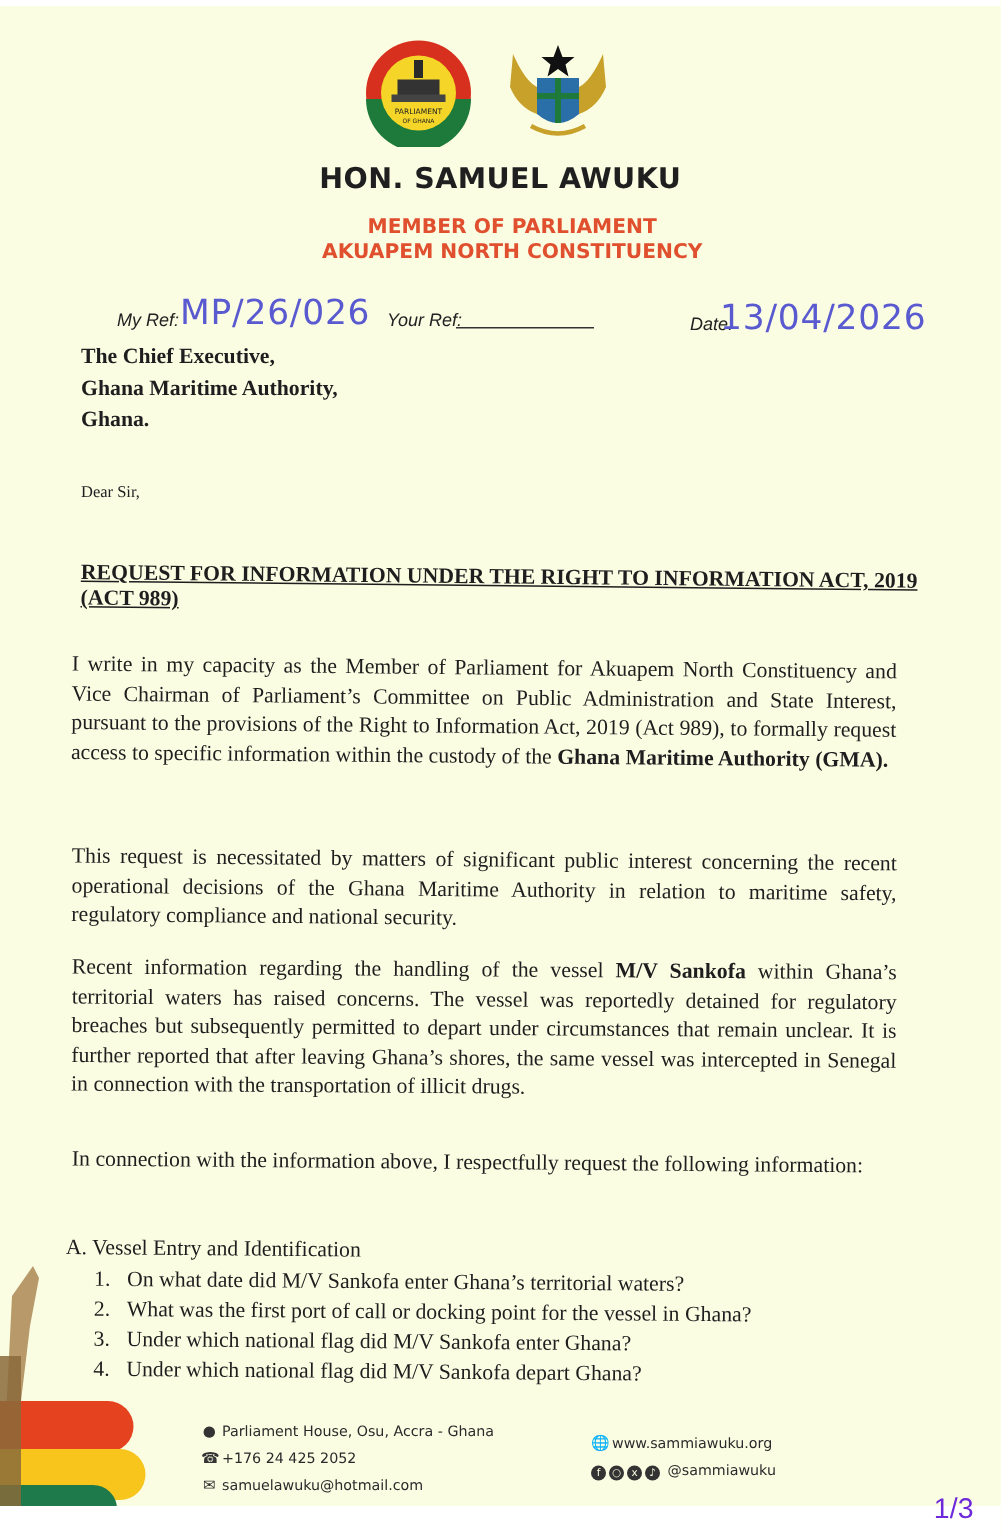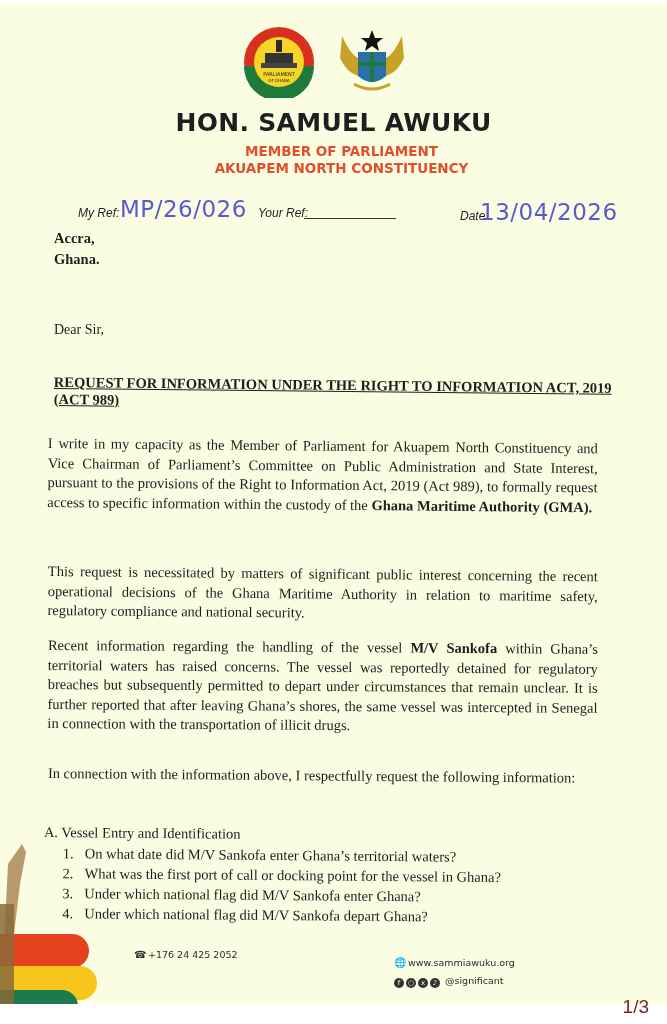--- a/index.html
+++ b/index.html
@@ -13,47 +13,47 @@
       background: #fbfde3;
       overflow: hidden;
     }
     .bottom-strip {
       position: absolute; left: 0; top: 1004px; width: 667px; height: 20px;
       background: #ffffff;
     }
     .page-indicator {
       position: absolute; right: 18px; top: 996px;
       font-family: "Liberation Sans", "DejaVu Sans", sans-serif;
-      font-size: 19px; color: #7f1d1d;
+      font-size: 19px; color: #6d28d9;
     }
     .logos { position: absolute; left: 240px; top: 22px; width: 180px; height: 75px; }
     .parl-logo { position: absolute; left: 3px; top: 0; width: 72px; height: 72px; }
     .coat { position: absolute; left: 96px; top: 2px; width: 72px; height: 70px; }
 
     .mp-name {
       position: absolute; left: 0; width: 667px; top: 104px; text-align: center;
       font-family: "DejaVu Sans", "Liberation Sans", sans-serif; font-weight: bold;
-      font-size: 25px; color: #1f1f1f; letter-spacing: 0.3px;
+      font-size: 19px; color: #1f1f1f; letter-spacing: 0.3px;
     }
     .mp-title, .mp-const {
       position: absolute; left: 0; width: 667px; text-align: center;
       font-family: "DejaVu Sans", "Liberation Sans", sans-serif; font-weight: bold;
       font-size: 13.5px; color: #e0502f;
     }
     .mp-title { top: 139px; left: 8px; }
     .mp-const { top: 156px; left: 8px; }
 
     .refs { position: absolute; top: 194px; left: 0; width: 667px; height: 30px;
       font-family: "Liberation Sans", "DejaVu Sans", sans-serif; }
     .ref-label { position: absolute; font-size: 12px; color: #222; top: 8px; font-style: italic; }
     .hand { position: absolute; font-family: "DejaVu Sans", sans-serif; font-size: 23px; color: #5a5ad0; font-weight: normal; top: -2px; letter-spacing: 0.5px; }
     .ref-line { position: absolute; top: 20px; height: 1px; background: #333; }
 
     .addr { position: absolute; left: 54px; top: 224px; font-size: 14.5px; font-weight: bold; color: #1e1e1e; line-height: 21px; }
-    .salutation { position: absolute; left: 54px; top: 318px; font-size: 14px; color: #1e1e1e; }
+    .salutation { position: absolute; left: 54px; top: 318px; font-size: 11px; color: #1e1e1e; }
     .subject { position: absolute; left: 54px; top: 370px; width: 560px; font-size: 14.5px; font-weight: bold; color: #1e1e1e; text-decoration: underline; line-height: 17px; transform: rotate(0.6deg); transform-origin: left top; }
 
     .para { position: absolute; left: 48px; width: 550px; font-size: 14.5px; color: #1e1e1e; line-height: 19.5px; text-align: justify; }
     .p1 { top: 430px; transform: rotate(0.55deg); transform-origin: left top; }
     .p2 { top: 558px; transform: rotate(0.55deg); transform-origin: left top; }
     .p3 { top: 632px; transform: rotate(0.4deg); transform-origin: left top; }
     .p4 { top: 760px; transform: rotate(0.5deg); transform-origin: left top; }
     .para b { font-weight: bold; }
 
     .section { position: absolute; left: 44px; top: 820px; width: 560px; font-size: 14.5px; color: #1e1e1e; transform: rotate(0.5deg); transform-origin: left top; }
@@ -103,21 +103,22 @@
   <div class="refs">
     <span class="ref-label" style="left:78px;">My Ref:</span>
     <span class="hand" style="left:120px;">MP/26/026</span>
     <span class="ref-label" style="left:258px;">Your Ref:</span>
     <span class="ref-line" style="left:304px; width:92px;"></span>
     <span class="ref-label" style="left:460px; top:11px;">Date:</span>
     <span class="hand" style="left:480px; top:1px;">13/04/2026</span>
   </div>
 
   <div class="addr">
-    <div>Accra,</div>
+    <div>The Chief Executive,</div>
+    <div>Ghana Maritime Authority,</div>
     <div>Ghana.</div>
   </div>
 
   <div class="salutation">Dear Sir,</div>
 
   <div class="subject">REQUEST FOR INFORMATION UNDER THE RIGHT TO INFORMATION ACT, 2019 (ACT 989)</div>
 
   <div class="para p1"><span>I write in my capacity as the Member of Parliament for Akuapem North Constituency and Vice Chairman of Parliament’s Committee on Public Administration and State Interest, pursuant to the provisions of the Right to Information Act, 2019 (Act 989), to formally request access to specific information within the custody of the </span><b>Ghana Maritime Authority (GMA).</b></div>
 
   <div class="para p2">This request is necessitated by matters of significant public interest concerning the recent operational decisions of the Ghana Maritime Authority in relation to maritime safety, regulatory compliance and national security.</div>
@@ -138,26 +139,28 @@
 
   <svg class="deco" viewBox="0 0 110 170">
     <path d="M8 20 L22 0 L26 8 L20 40 L14 90 L4 100 Z" fill="#b89a6a"></path>
     <path d="M0 90 L72 90 A17 17 0 0 1 72 124 L0 124 Z" fill="#e5431f"></path>
     <path d="M0 122 L80 122 A17 17 0 0 1 80 156 L0 156 Z" fill="#f7c51c"></path>
     <path d="M0 146 L62 146 A16 16 0 0 1 78 162 L78 170 L0 170 Z" fill="#1e7a4a"></path>
     <rect x="0" y="60" width="14" height="110" fill="#8a6a3a" opacity="0.85"></rect>
   </svg>
 
   <div class="footer-left">
+    <div><span class="ficon">●</span><span>Parliament House, Osu, Accra - Ghana</span></div>
     <div><span class="ficon">☎</span><span>+176 24 425 2052</span></div>
+    <div><span class="ficon">✉</span><span>samuelawuku@hotmail.com</span></div>
   </div>
 
   <div class="footer-right">
     <div><span class="ficon">🌐</span><span>www.sammiawuku.org</span></div>
     <div>
       <span class="soc">f</span><span class="soc">○</span><span class="soc">x</span><span class="soc">♪</span>
-      <span>@significant</span>
+      <span>@sammiawuku</span>
     </div>
   </div>
 </div>
 
 <div class="bottom-strip"></div>
 <div class="page-indicator">1/3</div>
 
 </body></html>

